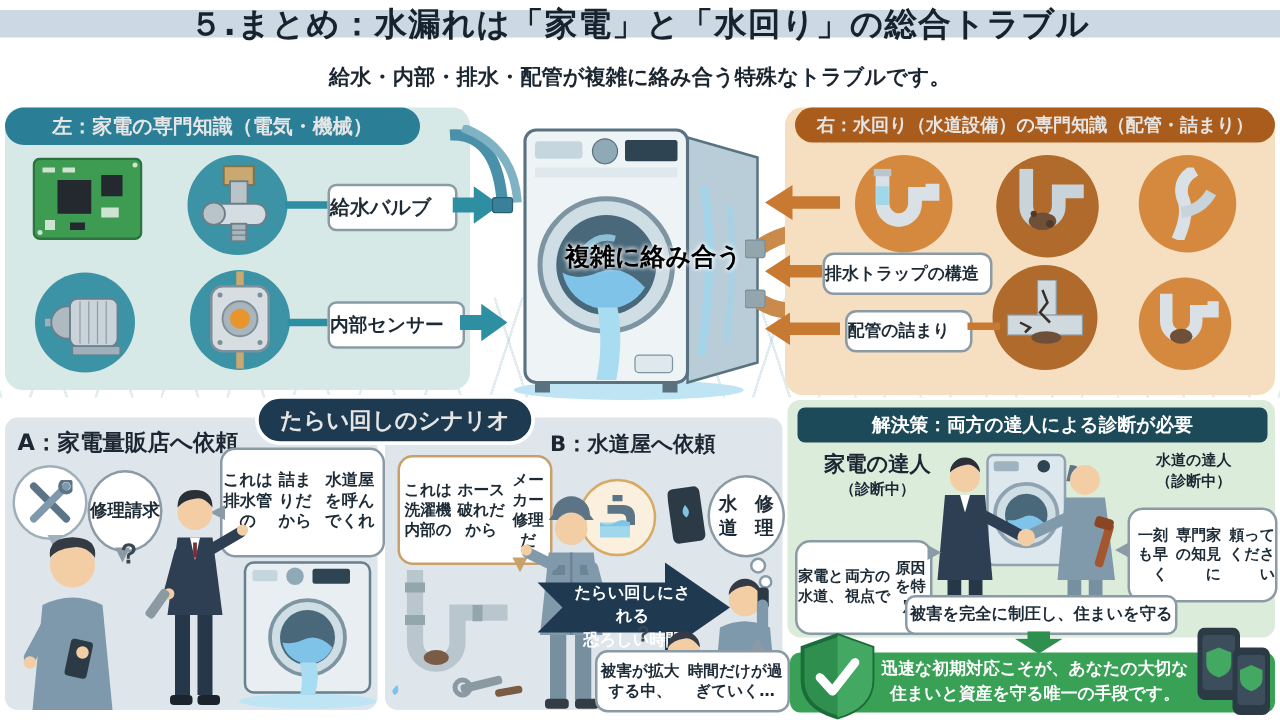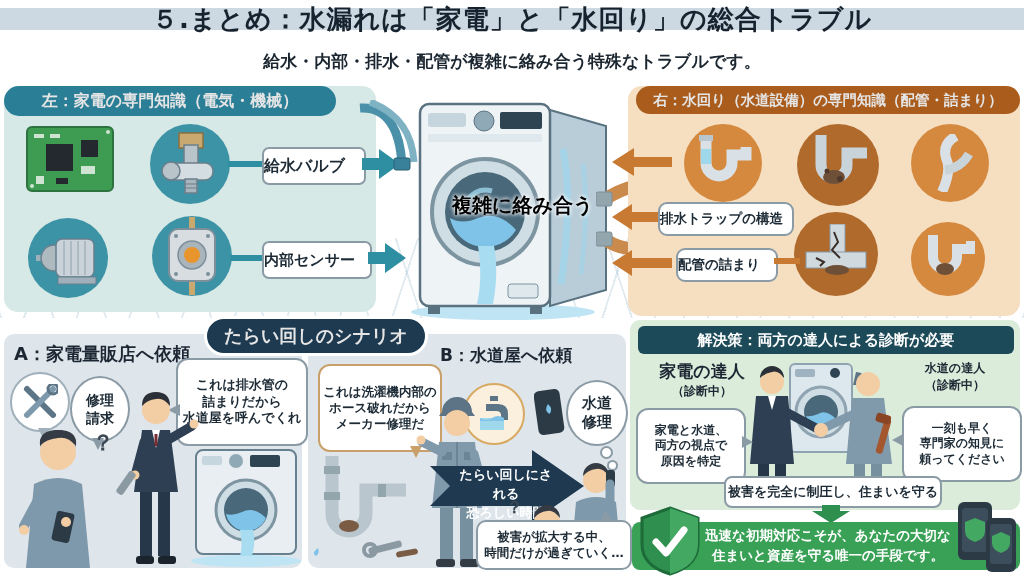--- a/index.html
+++ b/index.html
@@ -4,21 +4,21 @@
 <style>
   html,body{margin:0;padding:0;background:#fff;}
   #stage{position:relative;width:1024px;height:576px;overflow:hidden;background:#fff;
          font-family:"DejaVu Sans","Liberation Sans",sans-serif;}
   .abs{position:absolute;}
   .flexc{display:flex;align-items:center;justify-content:center;}
   .pill{border-radius:16px;color:#e5e5e5;font-weight:bold;text-align:left;}
   .labelbox{background:#fff;border:2px solid #8b9ba6;border-radius:7px;font-weight:bold;
             color:#1d2b36;display:flex;align-items:center;justify-content:flex-start;}
   .bubble{background:#fff;border:2px solid #8b9ba6;border-radius:12px;color:#1d2b36;
-          font-weight:bold;display:flex;flex-direction:column;align-items:center;justify-content:center;
+          font-weight:bold;display:flex;flex-direction:row;align-items:center;justify-content:center;
           text-align:center;line-height:1.3;}
   .tail{width:0;height:0;position:absolute;}
   .floor{background:
       repeating-linear-gradient(72deg,rgba(150,184,202,.28) 0 2px,transparent 2px 50px),
       repeating-linear-gradient(-72deg,rgba(150,184,202,.28) 0 2px,transparent 2px 50px);}
   .circ{border-radius:50%;display:flex;align-items:center;justify-content:center;}
 </style>
 </head>
 <body>
 
@@ -445,21 +445,21 @@
       <rect x="138" y="62" width="7" height="36" rx="3" fill="#a4572e" transform="rotate(16 141 80)"></rect>
       <rect x="134" y="58" width="15" height="9" rx="3" fill="#8a4524" transform="rotate(16 141 62)"></rect>
       <circle cx="79" cy="74" r="7" fill="#f3cda4"></circle>
       <rect x="16" y="108" width="11" height="28" fill="#27374a"></rect>
         <rect x="33" y="108" width="11" height="28" fill="#27374a"></rect>
       <rect x="112" y="108" width="11" height="28" fill="#76909f"></rect>
         <rect x="129" y="108" width="11" height="28" fill="#76909f"></rect>
     </svg>
   </div>
 
-  <div class="abs bubble" style="left:636px;top:408px;width:106px;height:72px;font-size:12px;">
+  <div class="abs bubble" style="left:636px;top:432px;width:106px;height:72px;font-size:12px;">
     <div>家電と水道、</div>
     <div>両方の視点で</div>
     <div>原因を特定</div>
   </div>
   <div class="tail" style="left:742px;top:436px;border-top:6px solid transparent;border-bottom:6px solid transparent;border-left:11px solid #8b9ba6;"></div>
 
   <div class="abs bubble" style="left:902px;top:406px;width:116px;height:72px;font-size:12px;text-align:right;">
     <div>一刻も早く</div>
     <div>専門家の知見に</div>
     <div>頼ってください</div>

